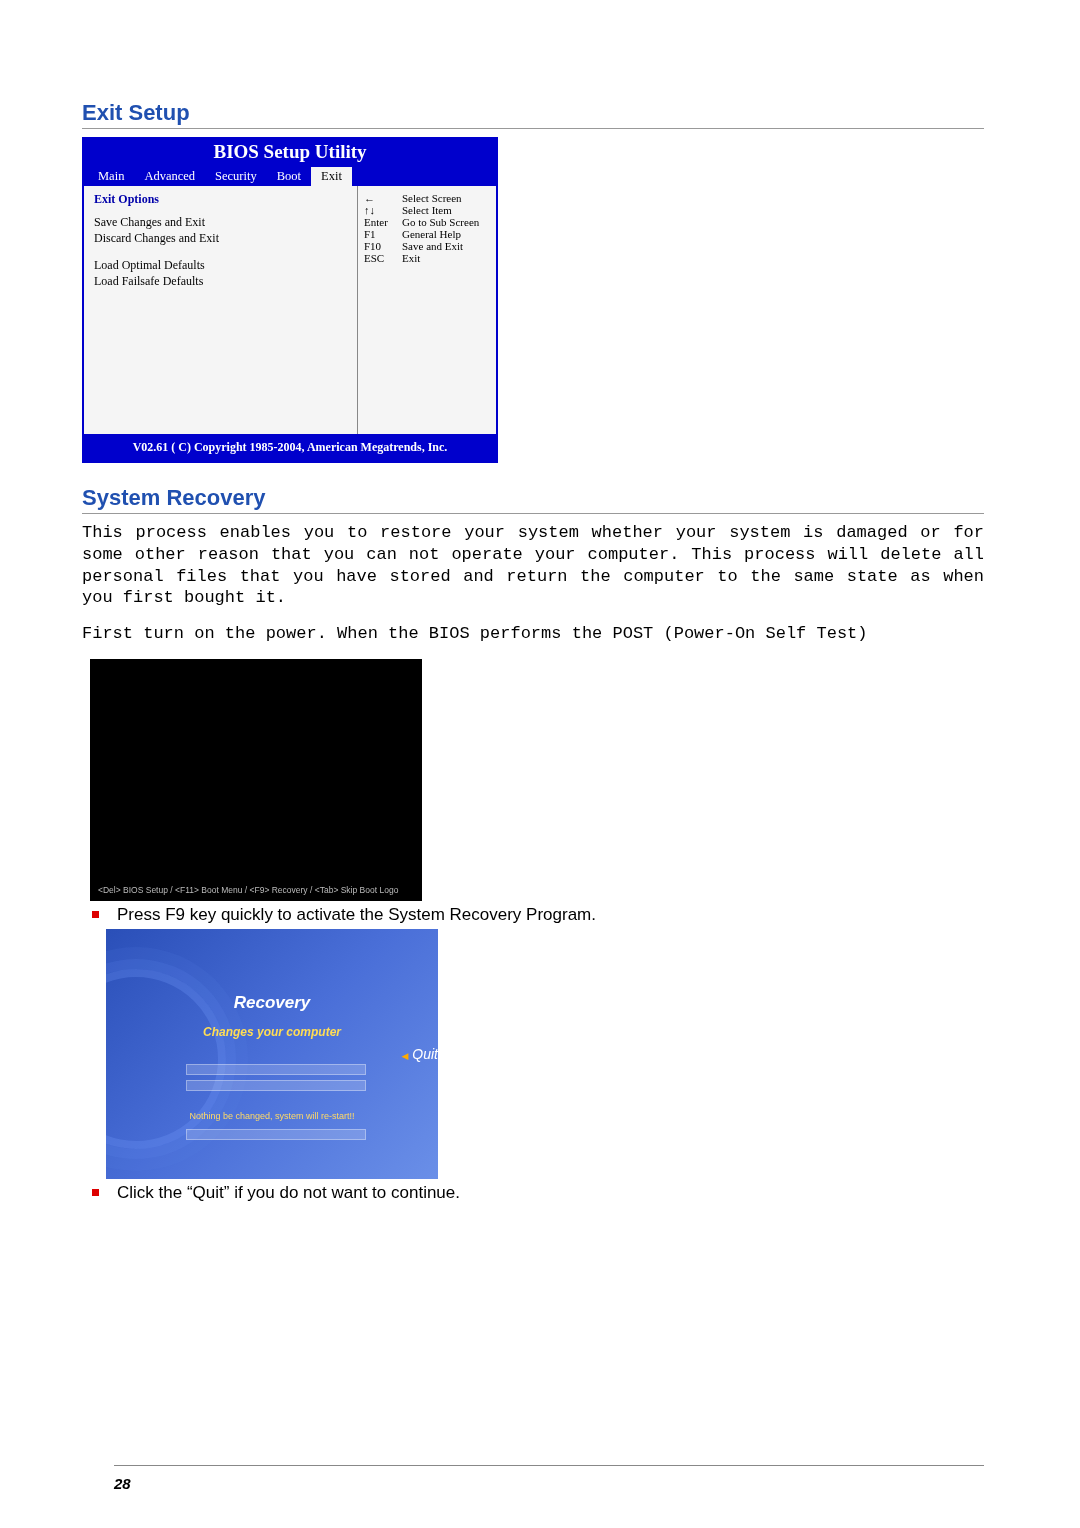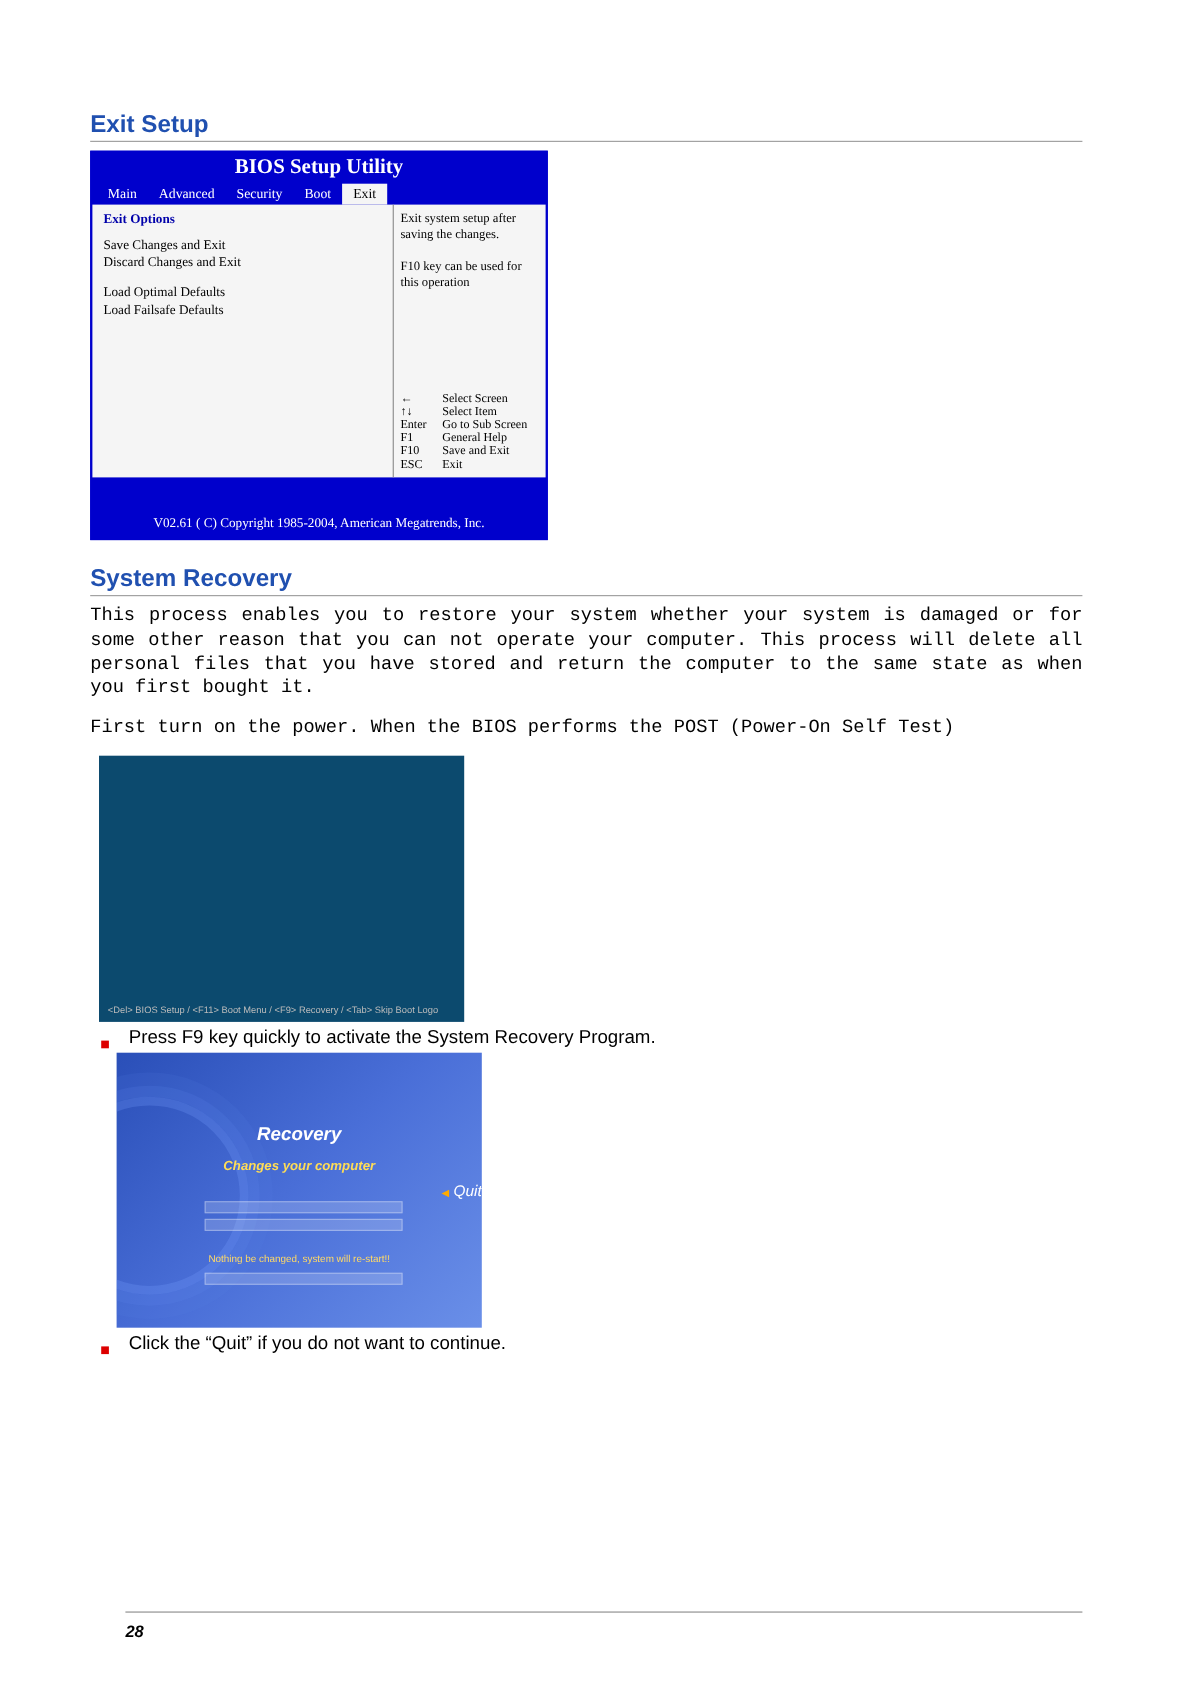--- a/index.html
+++ b/index.html
@@ -75,55 +75,54 @@
     justify-content: space-between;
   }
   .bios-help { font-size: 11.5px; line-height: 1.25; }
   .bios-keys { font-size: 11px; }
   .bios-key-row { display: flex; }
   .bios-key-k { width: 38px; }
   .bios-footer {
     background: #0000cc;
     color: #fff;
     text-align: center;
-    font-weight: normal;
+    font-weight: bold;
     font-size: 12px;
     padding: 6px 0;
-    margin-top: 28px;
   }
 
   .section2 { margin-top: 22px; }
   .body-text {
     font-size: 17px;
     line-height: 1.28;
     text-align: justify;
     margin-bottom: 14px;
     font-family: Liberation Mono, monospace;
   }
   .body-text-nojust { text-align: left; }
 
   .post-box {
     width: 332px;
     height: 242px;
-    background: #0c4a6e;
+    background: #000000;
     color: #bbb;
     font-size: 8.5px;
     position: relative;
     margin-left: 8px;
   }
   .post-text {
     position: absolute;
     bottom: 6px;
     left: 8px;
     right: 8px;
   }
 
   .bullet-row {
     display: flex;
-    align-items: flex-end;
+    align-items: flex-start;
     margin: 4px 0 4px 10px;
   }
   .bullet-sq {
     width: 7px;
     height: 7px;
     background: #d00;
     margin-top: 6px;
     margin-right: 18px;
     flex-shrink: 0;
   }
@@ -243,23 +242,20 @@
     <div class="bios-body">
       <div class="bios-left">
         <div class="bios-left-title">Exit Options</div>
         <div class="bios-item">Save Changes and Exit</div>
         <div class="bios-item">Discard Changes and Exit</div>
         <div class="bios-spacer"></div>
         <div class="bios-item">Load Optimal Defaults</div>
         <div class="bios-item">Load Failsafe Defaults</div>
       </div>
       <div class="bios-right">
-        <div class="bios-help" style="white-space:pre-line;">Exit system setup after saving the changes.
-
-F10 key can be used for this operation</div>
         <div class="bios-keys">
           <div class="bios-key-row">
               <span class="bios-key-k">←</span>
               <span>Select Screen</span>
             </div>
           <div class="bios-key-row">
               <span class="bios-key-k">↑↓</span>
               <span>Select Item</span>
             </div>
           <div class="bios-key-row">

